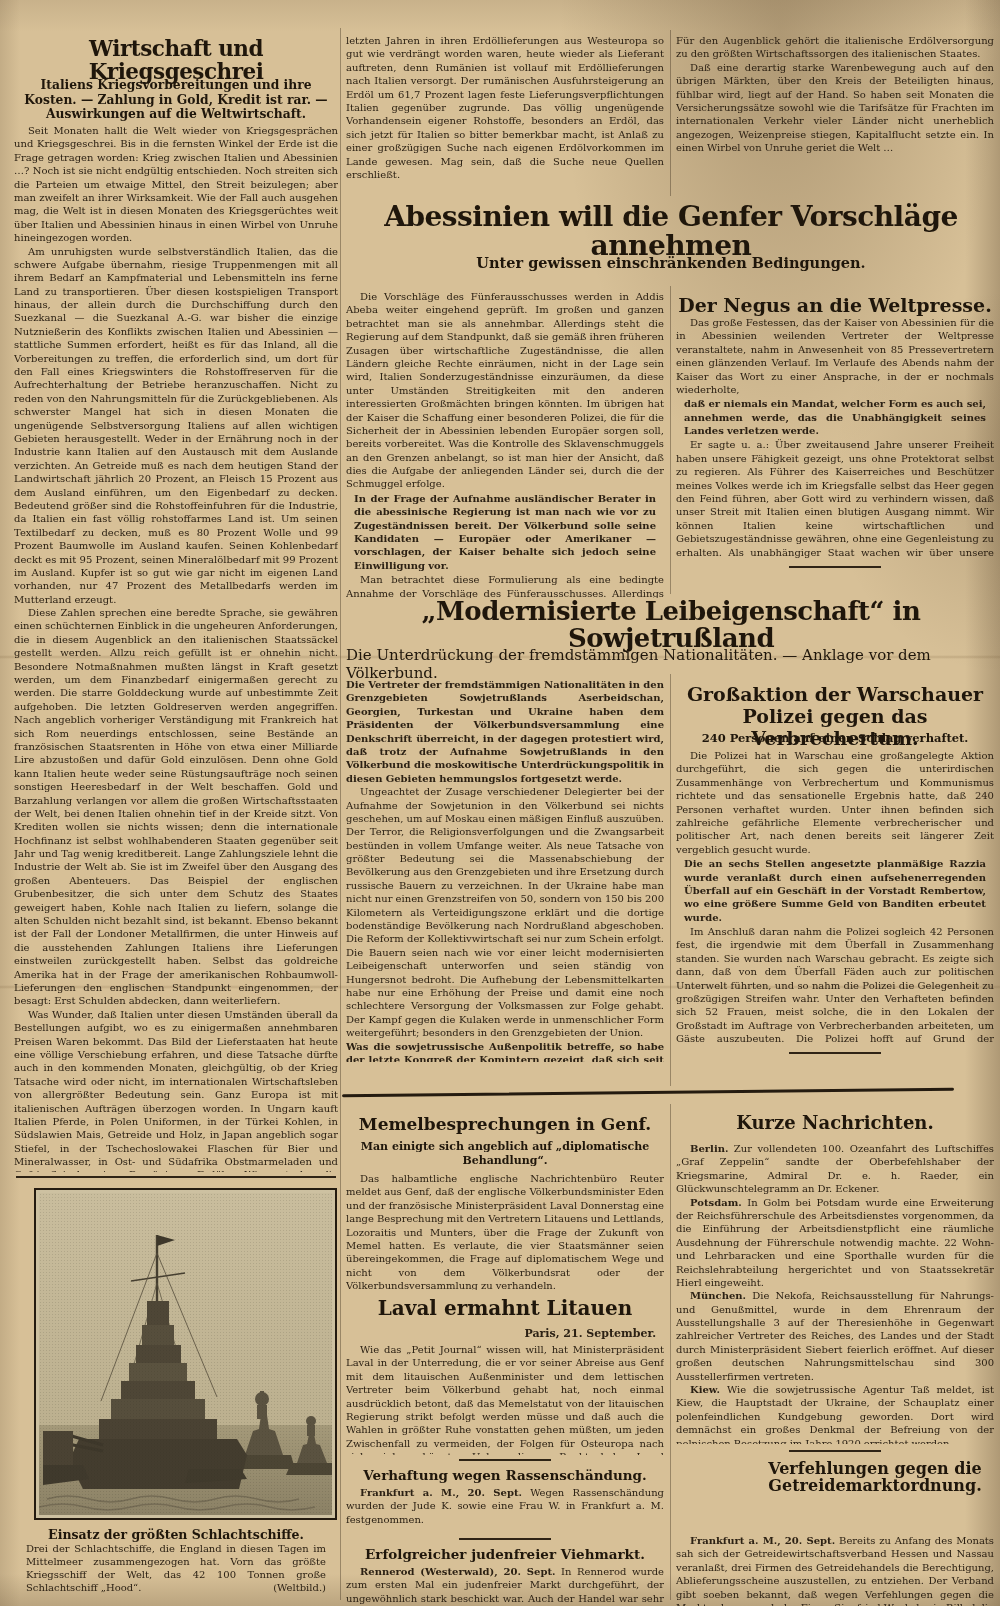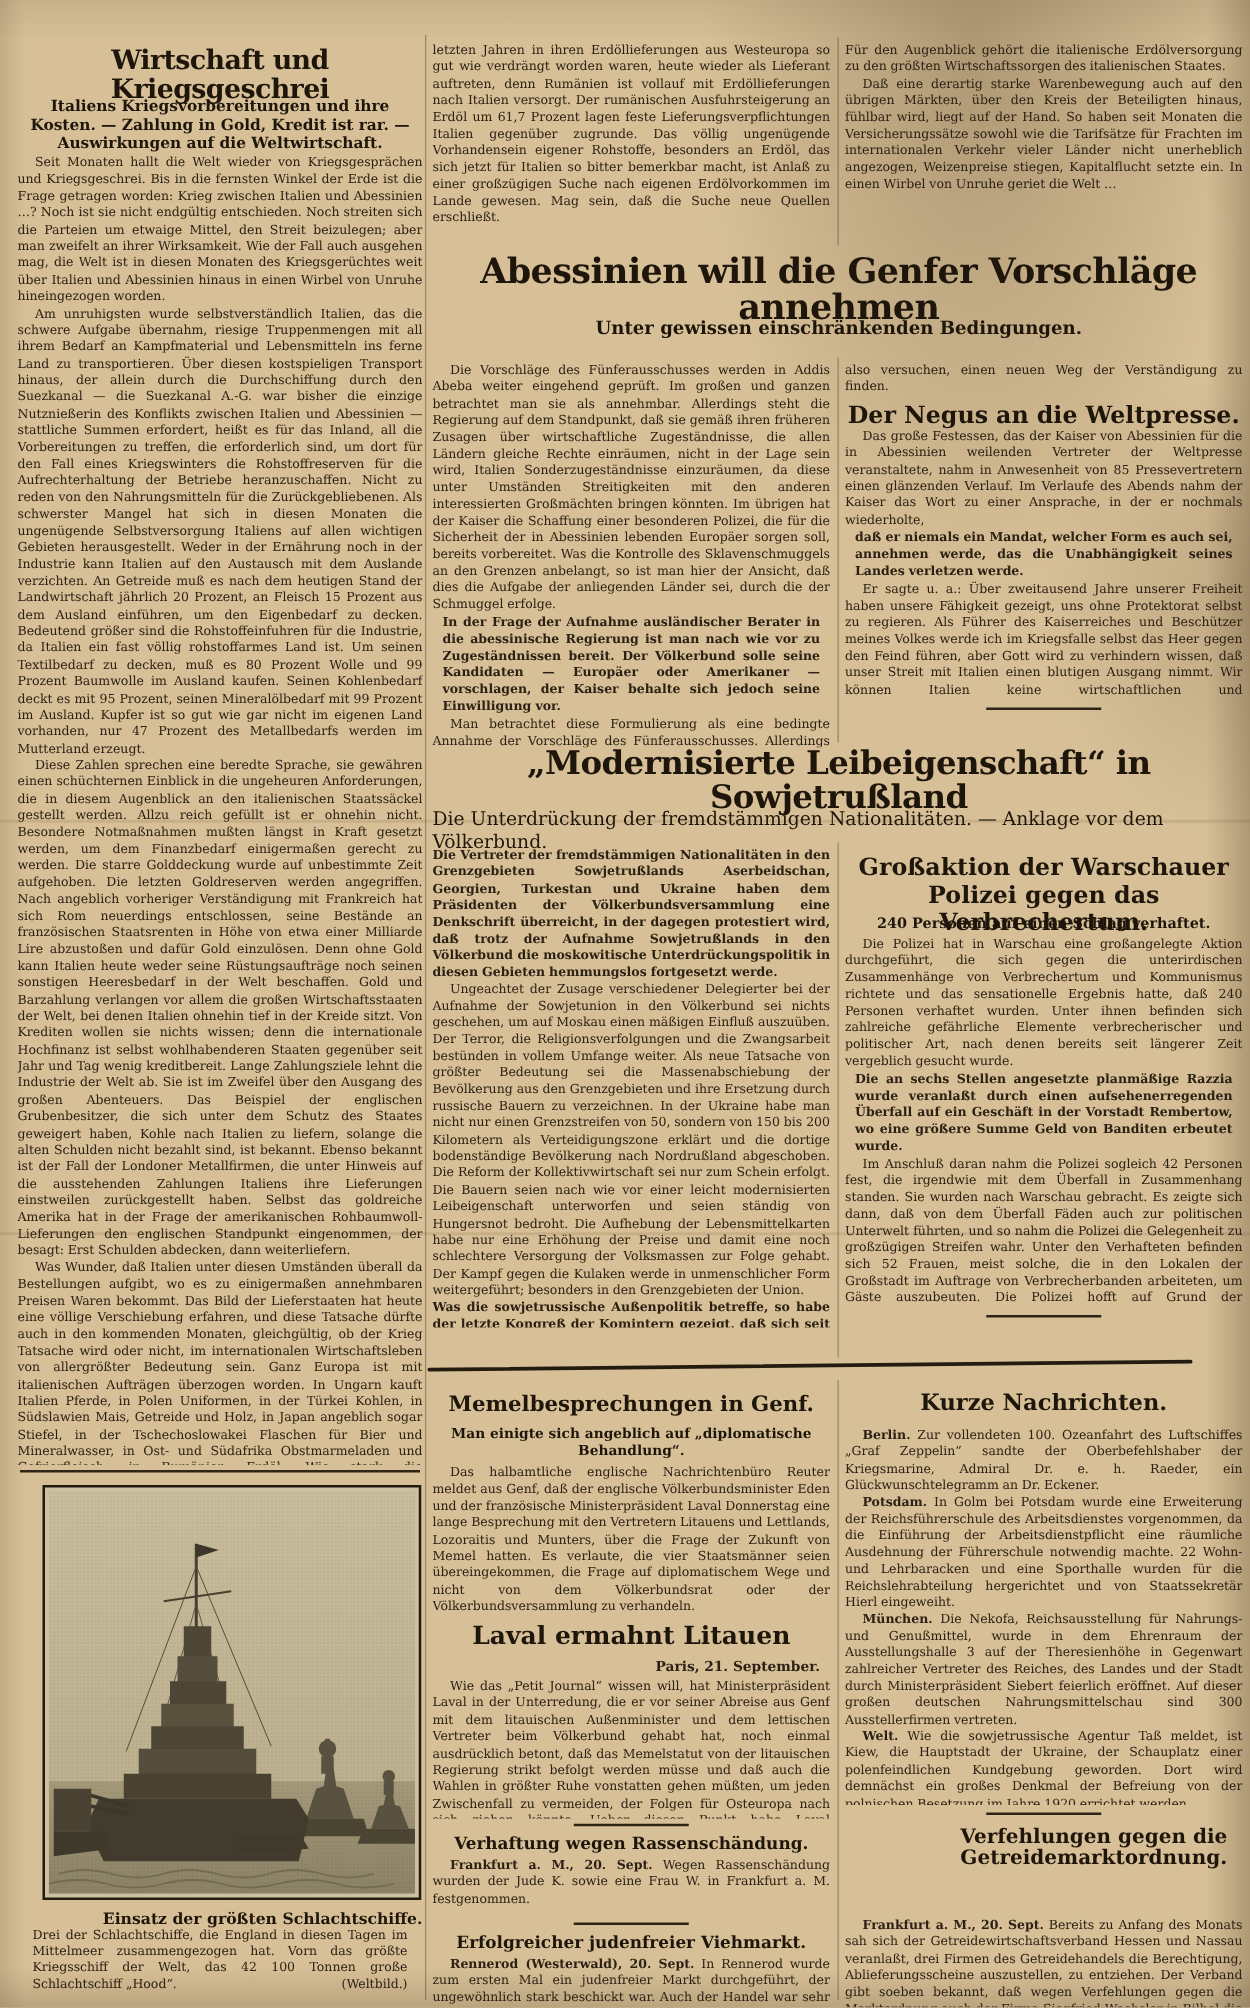--- a/index.html
+++ b/index.html
@@ -110,21 +110,21 @@
       </g>
 
       <path d="M150 276 l52 0 6 10 -62 4 z" fill="#403a2c"></path>
       <g stroke="#6e6550" stroke-width="1.4" opacity="0.8">
         <path d="M8 306 q20 -6 42 0 t42 0 t42 0 t42 0 t42 0 t42 0" fill="none"></path>
         <path d="M0 314 q24 -6 46 0 t46 0 t46 0 t46 0 t46 0 t46 0" fill="none"></path>
       </g>
       <rect x="0" y="0" width="293" height="322" fill="url(#ht)"></rect>
     </svg>
   </div>
-  <div class="abs caption-title" style="left:14px;top:1527px;width:324px;text-align:right;">Einsatz der größten Schlachtschiffe.</div>
+  <div class="abs caption-title" style="left:14px;top:1527px;width:324px;">Einsatz der größten Schlachtschiffe.</div>
   <div class="abs caption-body" style="left:26px;top:1542px;width:300px;">
     <span>Drei der Schlachtschiffe, die England in diesen Tagen im Mittelmeer zusammengezogen hat. Vorn das größte Kriegsschiff der Welt, das 42 100 Tonnen große Schlachtschiff „Hood“.</span>
     <span style="float:right;">(Weltbild.)</span>
   </div>
 
   <div class="abs body-text" style="left:346px;top:34px;width:318px;height:168px;">
     <p class="noind">letzten Jahren in ihren Erdöllieferungen aus Westeuropa so gut wie verdrängt worden waren, heute wieder als Lieferant auftreten, denn Rumänien ist vollauf mit Erdöllieferungen nach Italien versorgt. Der rumänischen Ausfuhrsteigerung an Erdöl um 61,7 Prozent lagen feste Lieferungsverpflichtungen Italien gegenüber zugrunde. Das völlig ungenügende Vorhandensein eigener Rohstoffe, besonders an Erdöl, das sich jetzt für Italien so bitter bemerkbar macht, ist Anlaß zu einer großzügigen Suche nach eigenen Erdölvorkommen im Lande gewesen. Mag sein, daß die Suche neue Quellen erschließt.</p>
   </div>
   <div class="abs body-text" style="left:676px;top:34px;width:318px;height:168px;">
     <p class="noind">Für den Augenblick gehört die italienische Erdölversorgung zu den größten Wirtschaftssorgen des italienischen Staates.</p>
@@ -134,21 +134,20 @@
   <div class="abs headline" style="left:346px;top:202px;width:650px;font-size:28px;letter-spacing:-0.5px;">Abessinien will die Genfer Vorschläge annehmen</div>
   <div class="abs sub" style="left:346px;top:254px;width:650px;font-size:14.5px;">Unter gewissen einschränkenden Bedingungen.</div>
 
   <div class="abs body-text" style="left:346px;top:290px;width:318px;height:308px;">
     <p>Die Vorschläge des Fünferausschusses werden in Addis Abeba weiter eingehend geprüft. Im großen und ganzen betrachtet man sie als annehmbar. Allerdings steht die Regierung auf dem Standpunkt, daß sie gemäß ihren früheren Zusagen über wirtschaftliche Zugeständnisse, die allen Ländern gleiche Rechte einräumen, nicht in der Lage sein wird, Italien Sonderzugeständnisse einzuräumen, da diese unter Umständen Streitigkeiten mit den anderen interessierten Großmächten bringen könnten. Im übrigen hat der Kaiser die Schaffung einer besonderen Polizei, die für die Sicherheit der in Abessinien lebenden Europäer sorgen soll, bereits vorbereitet. Was die Kontrolle des Sklavenschmuggels an den Grenzen anbelangt, so ist man hier der Ansicht, daß dies die Aufgabe der anliegenden Länder sei, durch die der Schmuggel erfolge.</p>
     <p class="bq">In der Frage der Aufnahme ausländischer Berater in die abessinische Regierung ist man nach wie vor zu Zugeständnissen bereit. Der Völkerbund solle seine Kandidaten — Europäer oder Amerikaner — vorschlagen, der Kaiser behalte sich jedoch seine Einwilligung vor.</p>
     <p>Man betrachtet diese Formulierung als eine bedingte Annahme der Vorschläge des Fünferausschusses. Allerdings dürften damit die Wünsche Italiens keineswegs erfüllt werden. Der Fünferausschuß müßte</p>
   </div>
 
   <div class="abs body-text" style="left:676px;top:290px;width:318px;height:270px;">
-    <p class="noind">also versuchen, einen neuen Weg der Verständigung zu finden.</p>
     <div class="headline" style="font-size:19px;margin:6px 0 0;">Der Negus an die Weltpresse.</div>
     <p>Das große Festessen, das der Kaiser von Abessinien für die in Abessinien weilenden Vertreter der Weltpresse veranstaltete, nahm in Anwesenheit von 85 Pressevertretern einen glänzenden Verlauf. Im Verlaufe des Abends nahm der Kaiser das Wort zu einer Ansprache, in der er nochmals wiederholte,</p>
     <p class="bq">daß er niemals ein Mandat, welcher Form es auch sei, annehmen werde, das die Unabhängigkeit seines Landes verletzen werde.</p>
     <p>Er sagte u. a.: Über zweitausend Jahre unserer Freiheit haben unsere Fähigkeit gezeigt, uns ohne Protektorat selbst zu regieren. Als Führer des Kaiserreiches und Beschützer meines Volkes werde ich im Kriegsfalle selbst das Heer gegen den Feind führen, aber Gott wird zu verhindern wissen, daß unser Streit mit Italien einen blutigen Ausgang nimmt. Wir können Italien keine wirtschaftlichen und Gebietszugeständnisse gewähren, ohne eine Gegenleistung zu erhalten. Als unabhängiger Staat wachen wir über unsere Freiheit.</p>
   </div>
   <div class="rule-short" style="left:789px;top:566px;"></div>
 
   <div class="abs headline" style="left:346px;top:598px;width:650px;font-size:26px;letter-spacing:-0.5px;">„Modernisierte Leibeigenschaft“ in Sowjetrußland</div>
   <div class="abs" style="left:346px;top:646px;width:650px;font-size:15px;font-weight:normal;color:var(--head);">Die Unterdrückung der fremdstämmigen Nationalitäten. — Anklage vor dem Völkerbund.</div>
 
@@ -207,21 +206,21 @@
     </p>
     <p>
       <span class="item-city">Potsdam.</span>
       <span> In Golm bei Potsdam wurde eine Erweiterung der Reichsführerschule des Arbeitsdienstes vorgenommen, da die Einführung der Arbeitsdienstpflicht eine räumliche Ausdehnung der Führerschule notwendig machte. 22 Wohn- und Lehrbaracken und eine Sporthalle wurden für die Reichslehrabteilung hergerichtet und von Staatssekretär Hierl eingeweiht.</span>
     </p>
     <p>
       <span class="item-city">München.</span>
       <span> Die Nekofa, Reichsausstellung für Nahrungs- und Genußmittel, wurde in dem Ehrenraum der Ausstellungshalle 3 auf der Theresienhöhe in Gegenwart zahlreicher Vertreter des Reiches, des Landes und der Stadt durch Ministerpräsident Siebert feierlich eröffnet. Auf dieser großen deutschen Nahrungsmittelschau sind 300 Ausstellerfirmen vertreten.</span>
     </p>
     <p>
-      <span class="item-city">Welt.</span>
+      <span class="item-city">Kiew.</span>
       <span> Wie die sowjetrussische Agentur Taß meldet, ist Kiew, die Hauptstadt der Ukraine, der Schauplatz einer polenfeindlichen Kundgebung geworden. Dort wird demnächst ein großes Denkmal der Befreiung von der polnischen Besetzung im Jahre 1920 errichtet werden</span>
     </p>
   </div>
   <div class="rule-short" style="left:789px;top:1450px;"></div>
 
   <div class="abs headline" style="left:716px;top:1461px;width:318px;font-size:16px;">Verfehlungen gegen die Getreidemarktordnung.</div>
   <div class="abs body-text" style="left:676px;top:1534px;width:318px;height:124px;">
     <p>
       <span class="dateline">Frankfurt a. M., 20. Sept.</span>
       <span> Bereits zu Anfang des Monats sah sich der Getreidewirtschaftsverband Hessen und Nassau veranlaßt, drei Firmen des Getreidehandels die Berechtigung, Ablieferungsscheine auszustellen, zu entziehen. Der Verband gibt soeben bekannt, daß wegen Verfehlungen gegen die Marktordnung auch der Firma Siegfried Wechsler in Bilbel die Berechtigung entzogen wurde, Ablieferungsbescheinigungen auszustellen. Wer an diese Firma verkauft, macht sich strafbar.</span>

